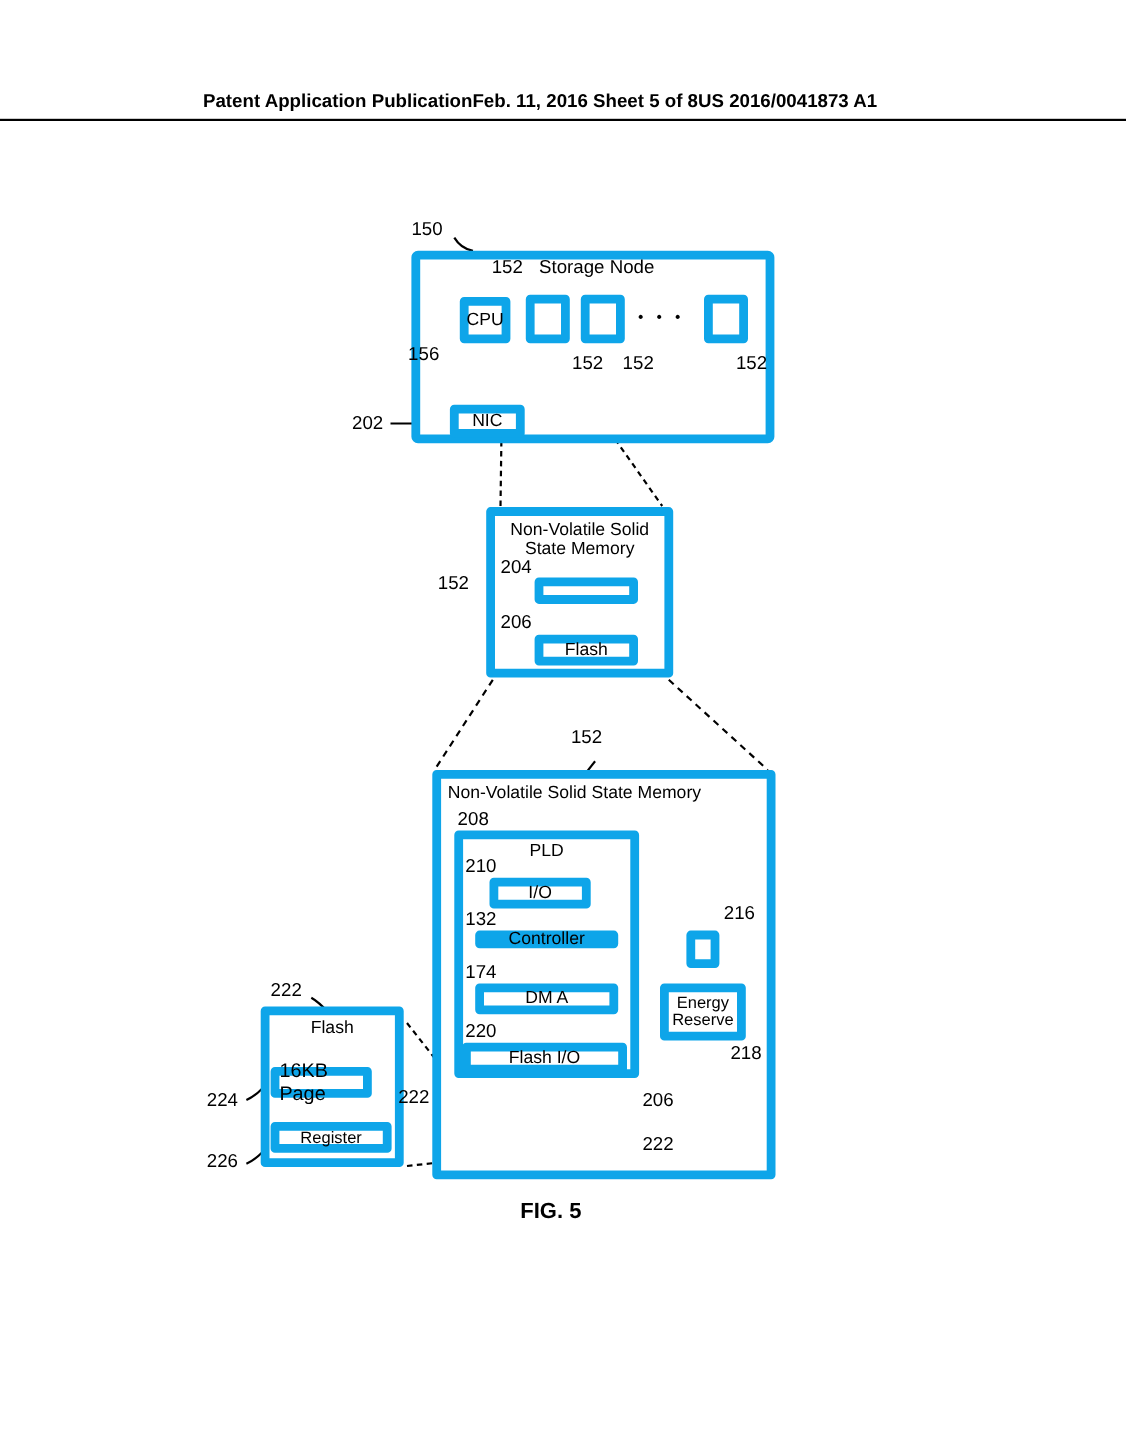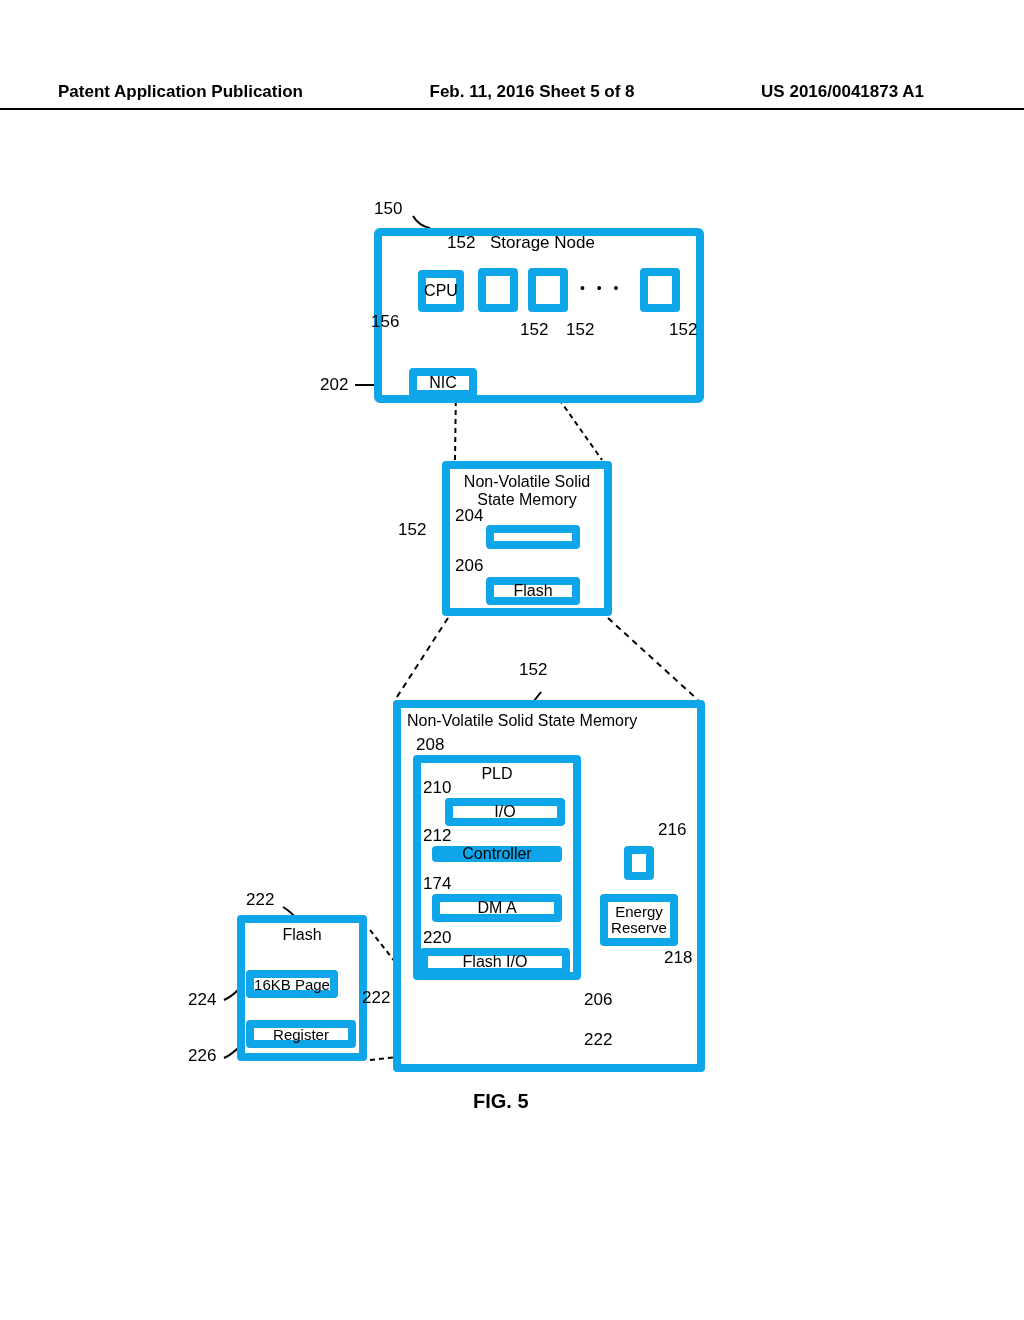--- a/index.html
+++ b/index.html
@@ -18,21 +18,21 @@
     position: relative;
   }
   .header {
     position: absolute;
     top: 82px;
     left: 0;
     width: 100%;
     border-bottom: 2px solid #000;
     padding: 0 100px 6px 58px;
     display: flex;
-    justify-content: space-between;
+    justify-content: center;
     font-size: 17px;
     font-weight: bold;
   }
   .box {
     position: absolute;
     border: 8px solid #0ea5e9;
     background: #fff;
     border-radius: 4px;
     display: flex;
     align-items: center;
@@ -184,25 +184,25 @@
     <span style="font-size:16px;">Non-Volatile Solid State Memory</span>
   </div>
 
   <div class="label" style="left:416px; top:735px;">208</div>
 
   <div class="box" style="left:413px; top:755px; width:168px; height:225px; align-items:flex-start; justify-content:center; padding-top:2px;">
     <span style="font-size:16px;">PLD</span>
   </div>
 
   <div class="label" style="left:423px; top:778px;">210</div>
-  <div class="box" style="left:445px; top:798px; width:120px; height:28px;justify-content:center;">
+  <div class="box" style="left:445px; top:798px; width:92px; height:28px;justify-content:center;">
     <span>I/O</span>
   </div>
 
-  <div class="label" style="left:423px; top:826px;">212</div>
+  <div class="label" style="left:423px; top:826px;">132</div>
   <div class="box" style="left:432px; top:846px; width:130px; height:14px;">
     <span>Controller</span>
   </div>
 
   <div class="label" style="left:423px; top:874px;">174</div>
   <div class="box" style="left:432px; top:894px; width:130px; height:28px;">
     <span>DM A</span>
   </div>
 
   <div class="label" style="left:423px; top:928px;">220</div>
@@ -218,21 +218,21 @@
   </div>
   <div class="label" style="left:664px; top:948px;">218</div>
 
   <div class="label" style="left:584px; top:990px;">206</div>
   <div class="label" style="left:584px; top:1030px;">222</div>
 
   <div class="label" style="left:246px; top:890px;">222</div>
   <div class="box" style="left:237px; top:915px; width:130px; height:146px; align-items:flex-start; justify-content:center; padding-top:3px;">
     <span>Flash</span>
   </div>
-  <div class="box" style="left:246px; top:970px; width:92px; height:28px; font-size:15px;">
+  <div class="box" style="left:246px; top:970px; width:92px; height:28px; font-size:18px;">
     <span>16KB Page</span>
   </div>
   <div class="label" style="left:188px; top:990px;">224</div>
   <div class="box" style="left:246px; top:1020px; width:110px; height:28px; font-size:15px;">
     <span>Register</span>
   </div>
   <div class="label" style="left:188px; top:1046px;">226</div>
   <div class="label" style="left:362px; top:988px;">222</div>
 
   <div class="figcap" style="left:473px; top:1090px;">FIG. 5</div>

